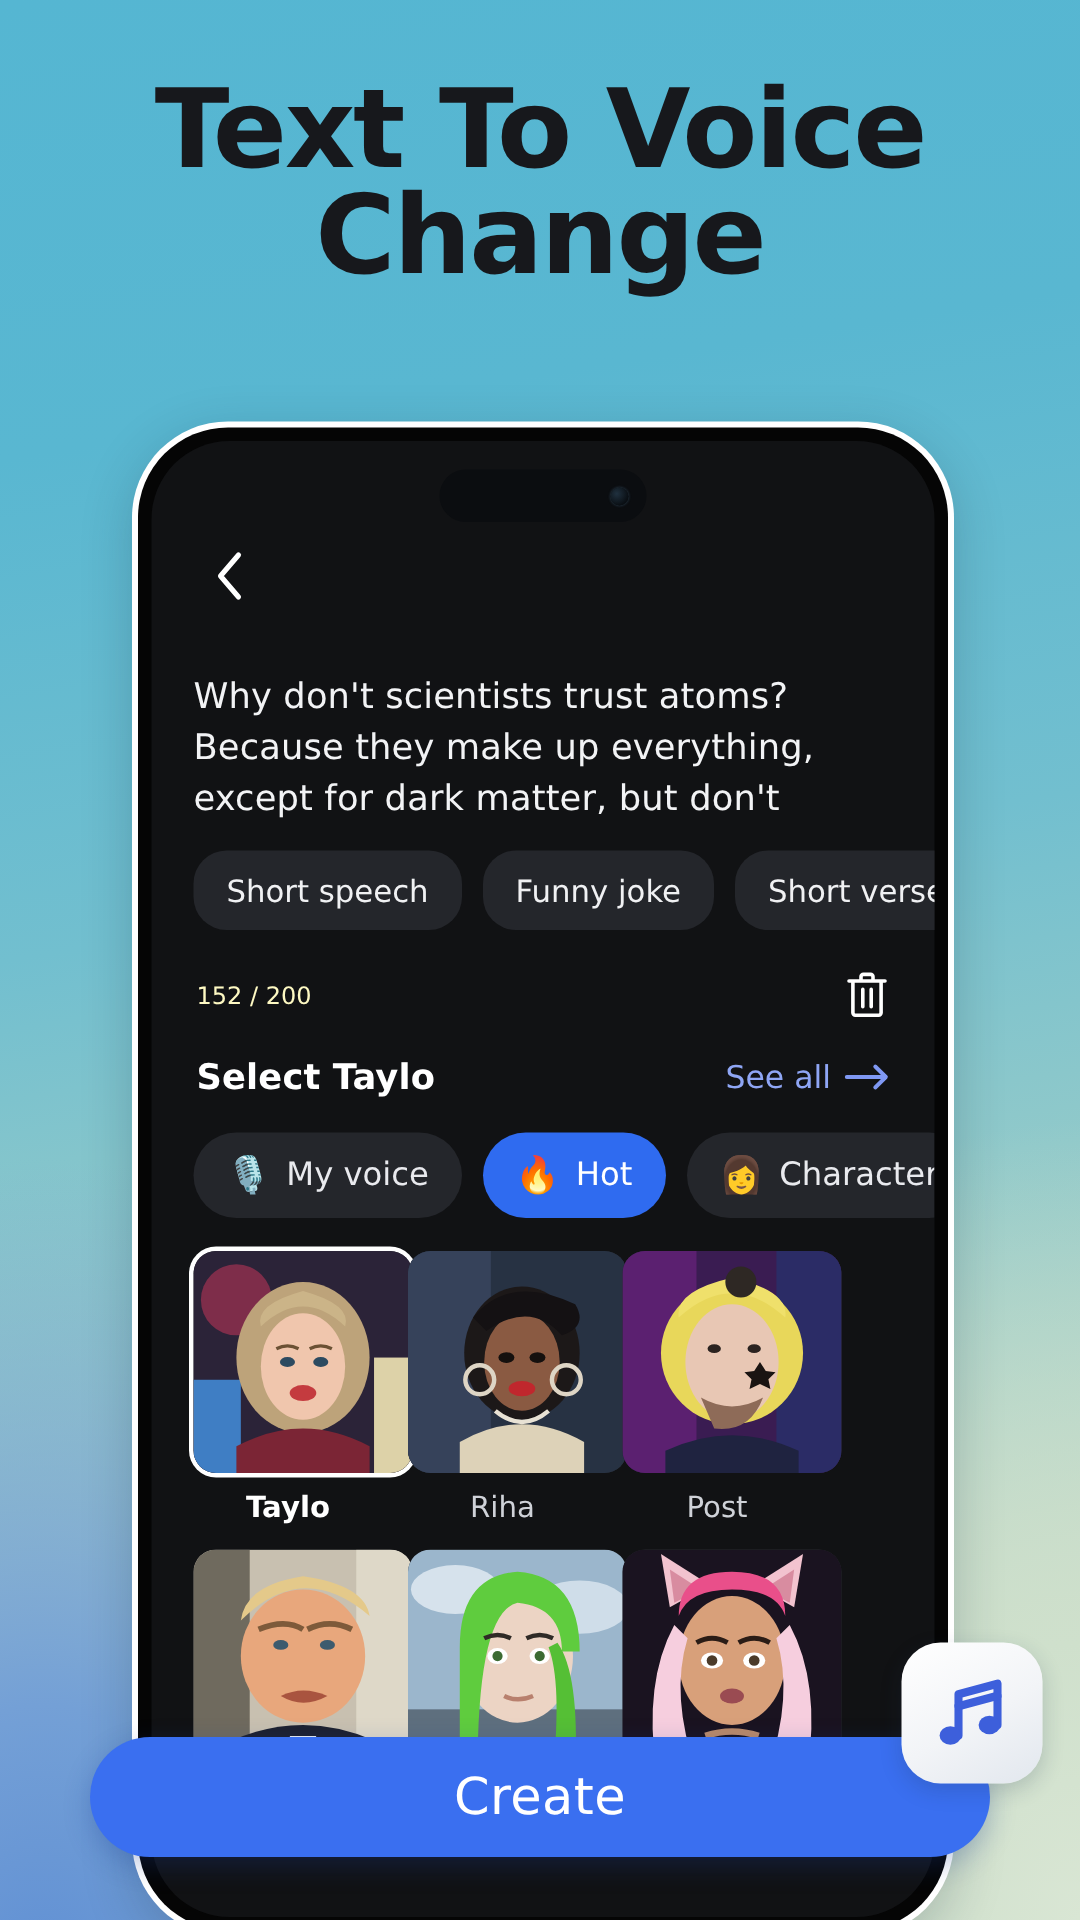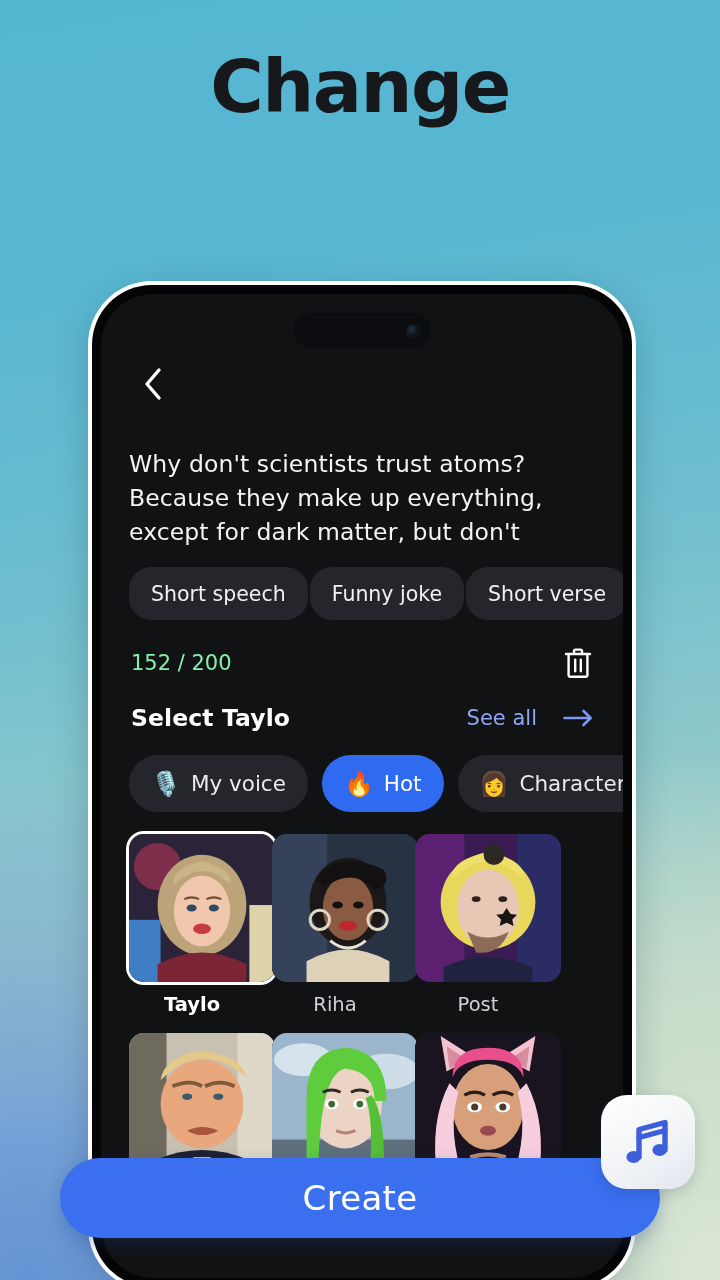--- a/index.html
+++ b/index.html
@@ -71,46 +71,46 @@
     margin-top:35px;
     color:#f2f3f5;
     font-size:23.5px;
     line-height:34px;
     letter-spacing:.1px;
     height:104px;
     overflow:hidden;
     font-family:"DejaVu Sans", sans-serif;
   }
 
-  .chips{ display:flex; gap:2px; margin-top:16px; }
+  .chips{ display:flex; gap:14px; margin-top:16px; }
   .chip{
     background:#24262b; color:#f0f1f3;
     border-radius:22px; height:53px;
     display:flex; align-items:center; justify-content:center;
     padding:0 22px;
     font-size:20.5px; white-space:nowrap;
     font-family:"DejaVu Sans", sans-serif;
   }
 
   .counter-row{
     display:flex; align-items:center; justify-content:space-between;
     margin-top:27px; padding:0 2px;
   }
-  .counter{ color:#86efac; font-size:21px; font-family:"DejaVu Sans", sans-serif;}
+  .counter{ color:#fef9c3; font-size:16px; font-family:"DejaVu Sans", sans-serif;}
   .trash{ width:30px; height:32px; }
 
   .section-row{
     display:flex; align-items:center; justify-content:space-between;
     margin-top:25px; padding:0 2px;
   }
   .section-title{
     color:#ffffff; font-size:23.5px; font-weight:700; letter-spacing:.1px;
     font-family:"DejaVu Sans", sans-serif;
   }
-  .see-all{ display:flex; align-items:center; gap:26px; }
+  .see-all{ display:flex; align-items:center; gap:9px; }
   .see-all-label{ color:#8fa6f5; font-size:21px; font-family:"DejaVu Sans", sans-serif;}
 
   .tabs{ display:flex; gap:14px; margin-top:23px; }
   .tab{
     display:flex; align-items:center; gap:10px;
     height:57px; border-radius:29px;
     padding:0 22px; background:#24262b;
     flex:0 0 auto; white-space:nowrap;
   }
   .tab.active{ background:#2f6bf0; }
@@ -157,20 +157,21 @@
     background:linear-gradient(150deg,#ffffff 0%,#f2f4f7 55%,#e2e7ee 100%);
     display:flex; align-items:center; justify-content:center;
     box-shadow:0 5px 14px rgba(30,50,80,.2);
     z-index:25;
   }
 </style>
 </head>
 <body>
 
 <div class="headline">
+  <span class="l1">Text To Voice</span>
   <span class="l2">Change</span>
 </div>
 
 <div class="phone">
   <div class="phone-bezel">
     <div class="screen">
 
       <div class="notch">
         <span class="cam"></span>
       </div>

